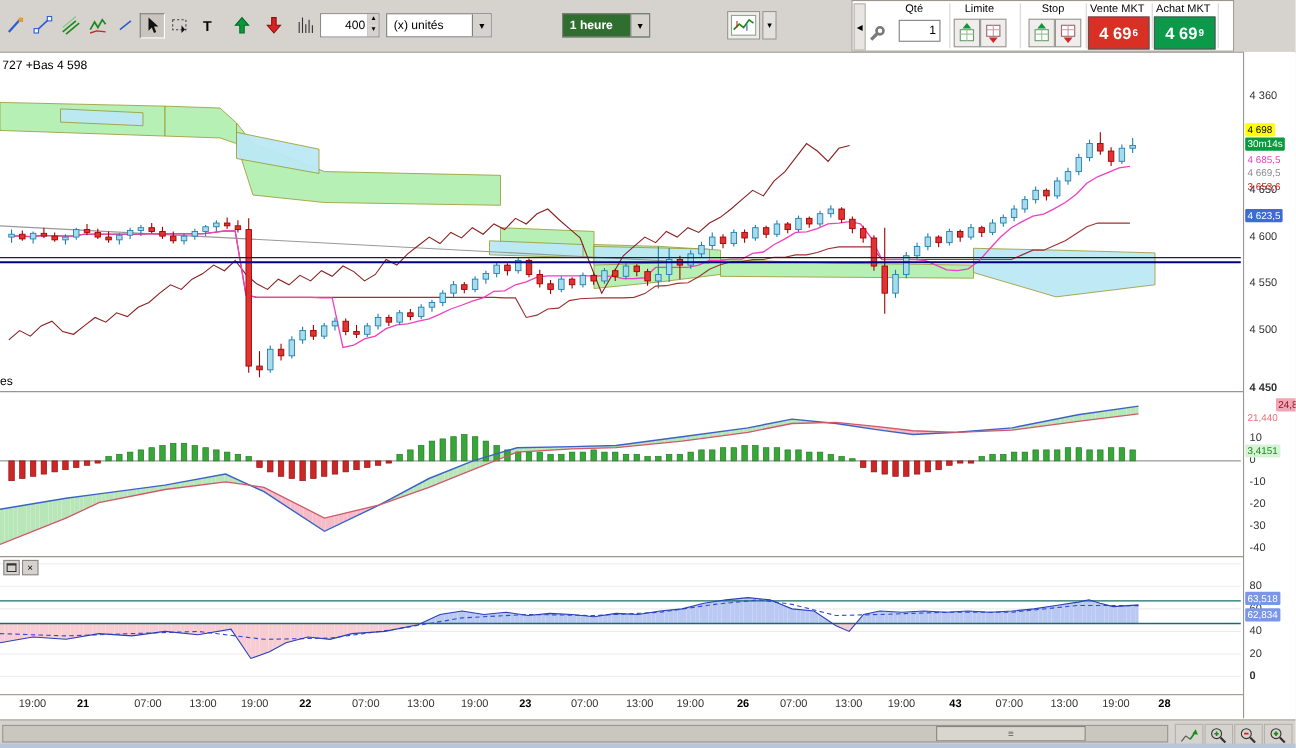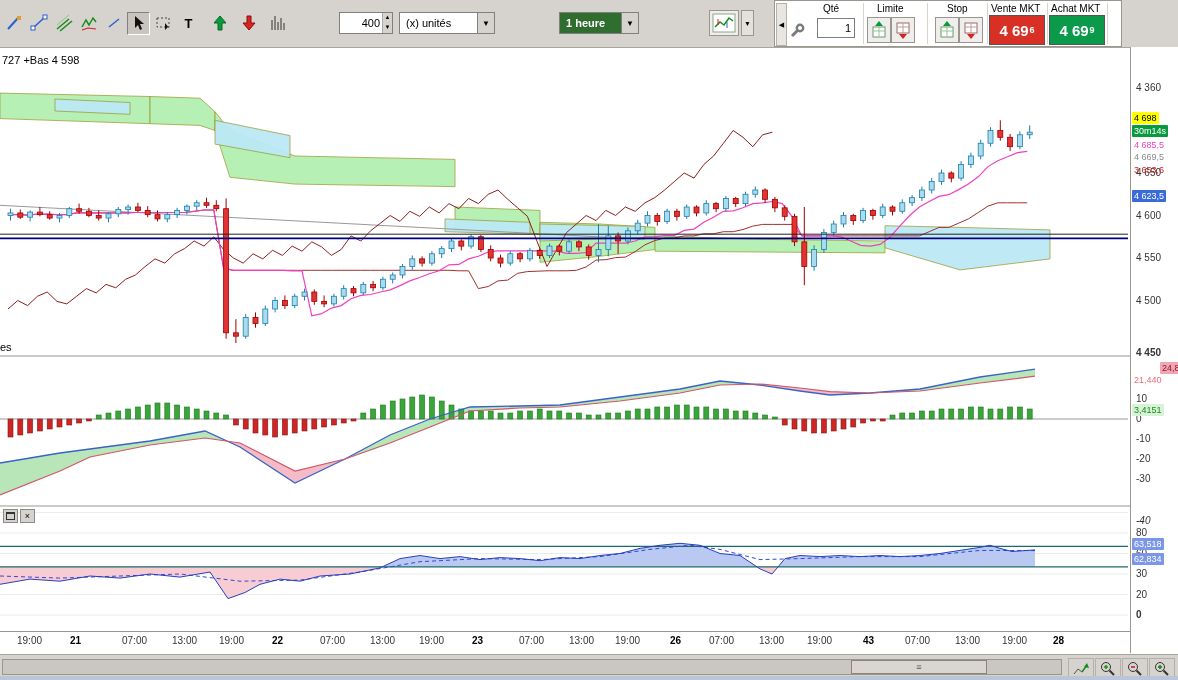--- a/index.html
+++ b/index.html
@@ -5,21 +5,21 @@
   html,body{margin:0;padding:0;background:#e8e8e8}
   #app{position:relative;width:1178px;height:680px;background:#fff;overflow:hidden;
        font-family:"Liberation Sans",sans-serif;font-size:11px;color:#000}
   
   #toolbar{position:absolute;left:0;top:0;width:1178px;height:47px;background:#d6d3ce;
            border-bottom:1px solid #a8a49e}
   .tools{position:absolute;left:2px;top:0;height:46px;display:flex;align-items:center;gap:2px}
   .tbtn{width:23px;height:23px;display:flex;align-items:center;justify-content:center;
         border:1px solid #d6d3ce;background:#d6d3ce;box-sizing:border-box}
   .tbtn.sel{border:1px solid #808080;border-right-color:#fff;border-bottom-color:#fff;background:#c9c5be}
-  .spin-wrap{display:flex;align-items:center;margin-left:48px}
+  .spin-wrap{display:flex;align-items:center;}
   .spin{width:52px;height:20px;border:1px solid #7f7f7f;background:#fff;display:flex}
   .spin input{width:38px;border:none;outline:none;text-align:right;font:11px "Liberation Sans",sans-serif;padding:0 2px}
   .spin .arr{width:12px;display:flex;flex-direction:column;border-left:1px solid #aaa}
   .spin .arr div{flex:1;font-size:6px;line-height:9px;text-align:center;background:#d6d3ce;cursor:default}
   .ddl{height:22px;border:1px solid #7f7f7f;background:#fff;display:flex;align-items:center;box-sizing:border-box}
   .ddl .txt{padding:0 6px;white-space:nowrap}
   .ddl .btn{width:16px;height:100%;background:#d6d3ce;border-left:1px solid #7f7f7f;
             display:flex;align-items:center;justify-content:center;font-size:8px}
   .ddl.green{background:#2f6e2f}
   .ddl.green .txt{color:#fff;font-weight:bold}
@@ -1118,25 +1118,25 @@
       <span class="axlab" style="top: 120px;">4 650</span>
       <span class="axlab" style="top: 162.5px;">4 600</span>
       <span class="axlab" style="top: 205px;">4 550</span>
       <span class="axlab" style="top: 247.5px;">4 500</span>
       <span class="axlab" style="top: 300px; font-weight: bold;">4 450</span>
       <span class="axlab" style="top: 346px;">10</span>
       <span class="axlab" style="top: 366px;">0</span>
       <span class="axlab" style="top: 386px; text-align: center;">-10</span>
       <span class="axlab" style="top: 406px;">-20</span>
       <span class="axlab" style="top: 426px;">-30</span>
-      <span class="axlab" style="top: 468px; font-style: italic;">-40</span>
+      <span class="axlab" style="top: 446px;">-40</span>
       <span class="axlab" style="top: 459.5px; font-weight: bold; margin-top: 48px;">100</span>
       <span class="axlab" style="top: 480px; font-weight: normal;">80</span>
       <span class="axlab" style="top: 500.5px; font-weight: normal;">60</span>
-      <span class="axlab" style="top: 521px; font-weight: normal;">30</span>
+      <span class="axlab" style="top: 521px; font-weight: normal;">40</span>
       <span class="axlab" style="top: 541.5px; font-weight: normal;">20</span>
       <span class="axlab" style="top: 562px; font-weight: bold;">0</span>
       <span class="tag" style="top: 65px; color: rgb(0, 0, 0); background: rgb(255, 255, 0);">4 698</span>
       <span class="tag" style="top: 78px; color: rgb(255, 255, 255); background: rgb(8, 154, 60);">30m14s</span>
       <span class="tag" style="top: 92px; color: rgb(240, 64, 192);">4 685,5</span>
       <span class="tag" style="top: 104px; color: rgb(138, 138, 138);">4 669,5</span>
       <span class="tag" style="top: 117px; color: rgb(204, 34, 34);">3 653,6</span>
       <span class="tag" style="top: 143px; color: rgb(255, 255, 255); background: rgb(58, 107, 214);">4 623,5</span>
       <span class="tag" style="top: 315px; color: rgb(139, 26, 42); background: rgb(242, 166, 180); margin-left: 28px;">24,855</span>
       <span class="tag" style="top: 327px; color: rgb(232, 112, 126);">21,440</span>

